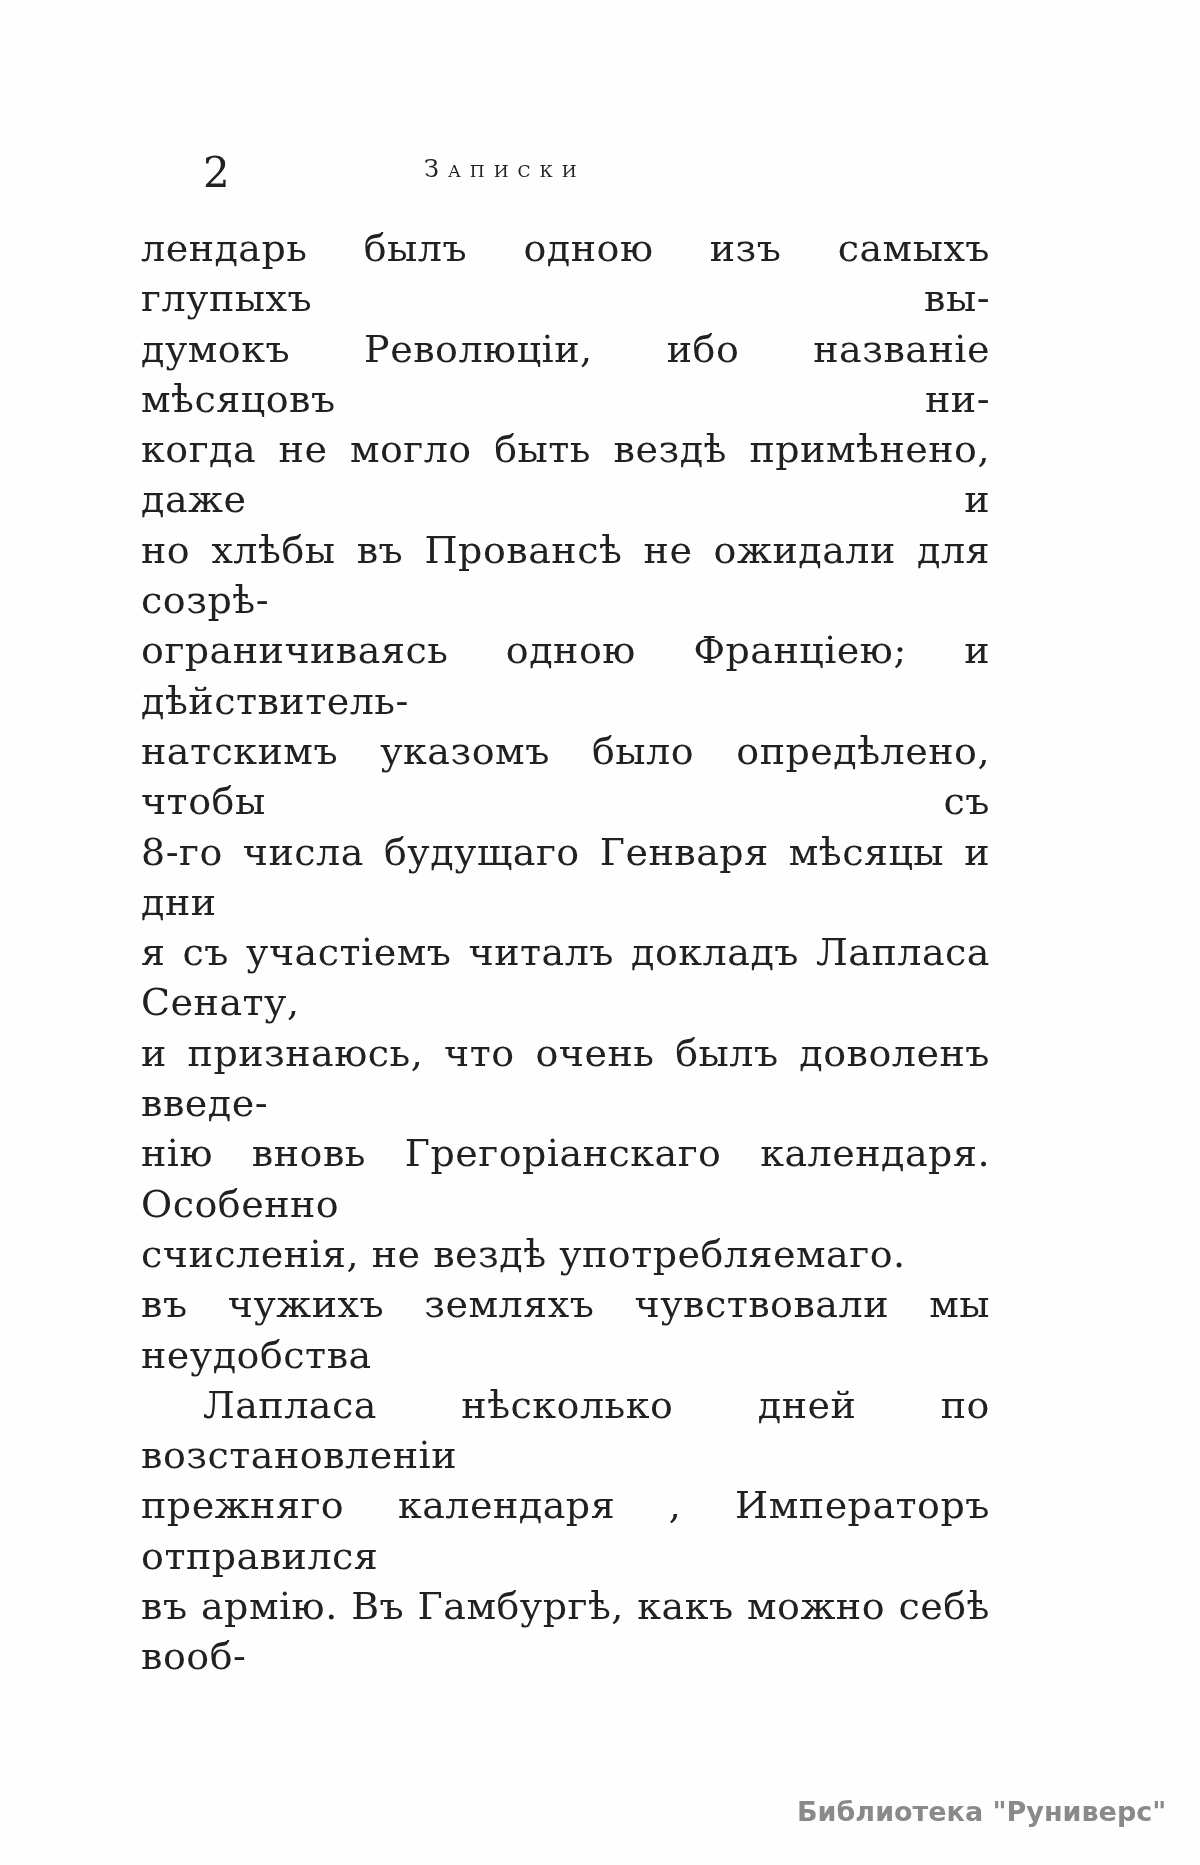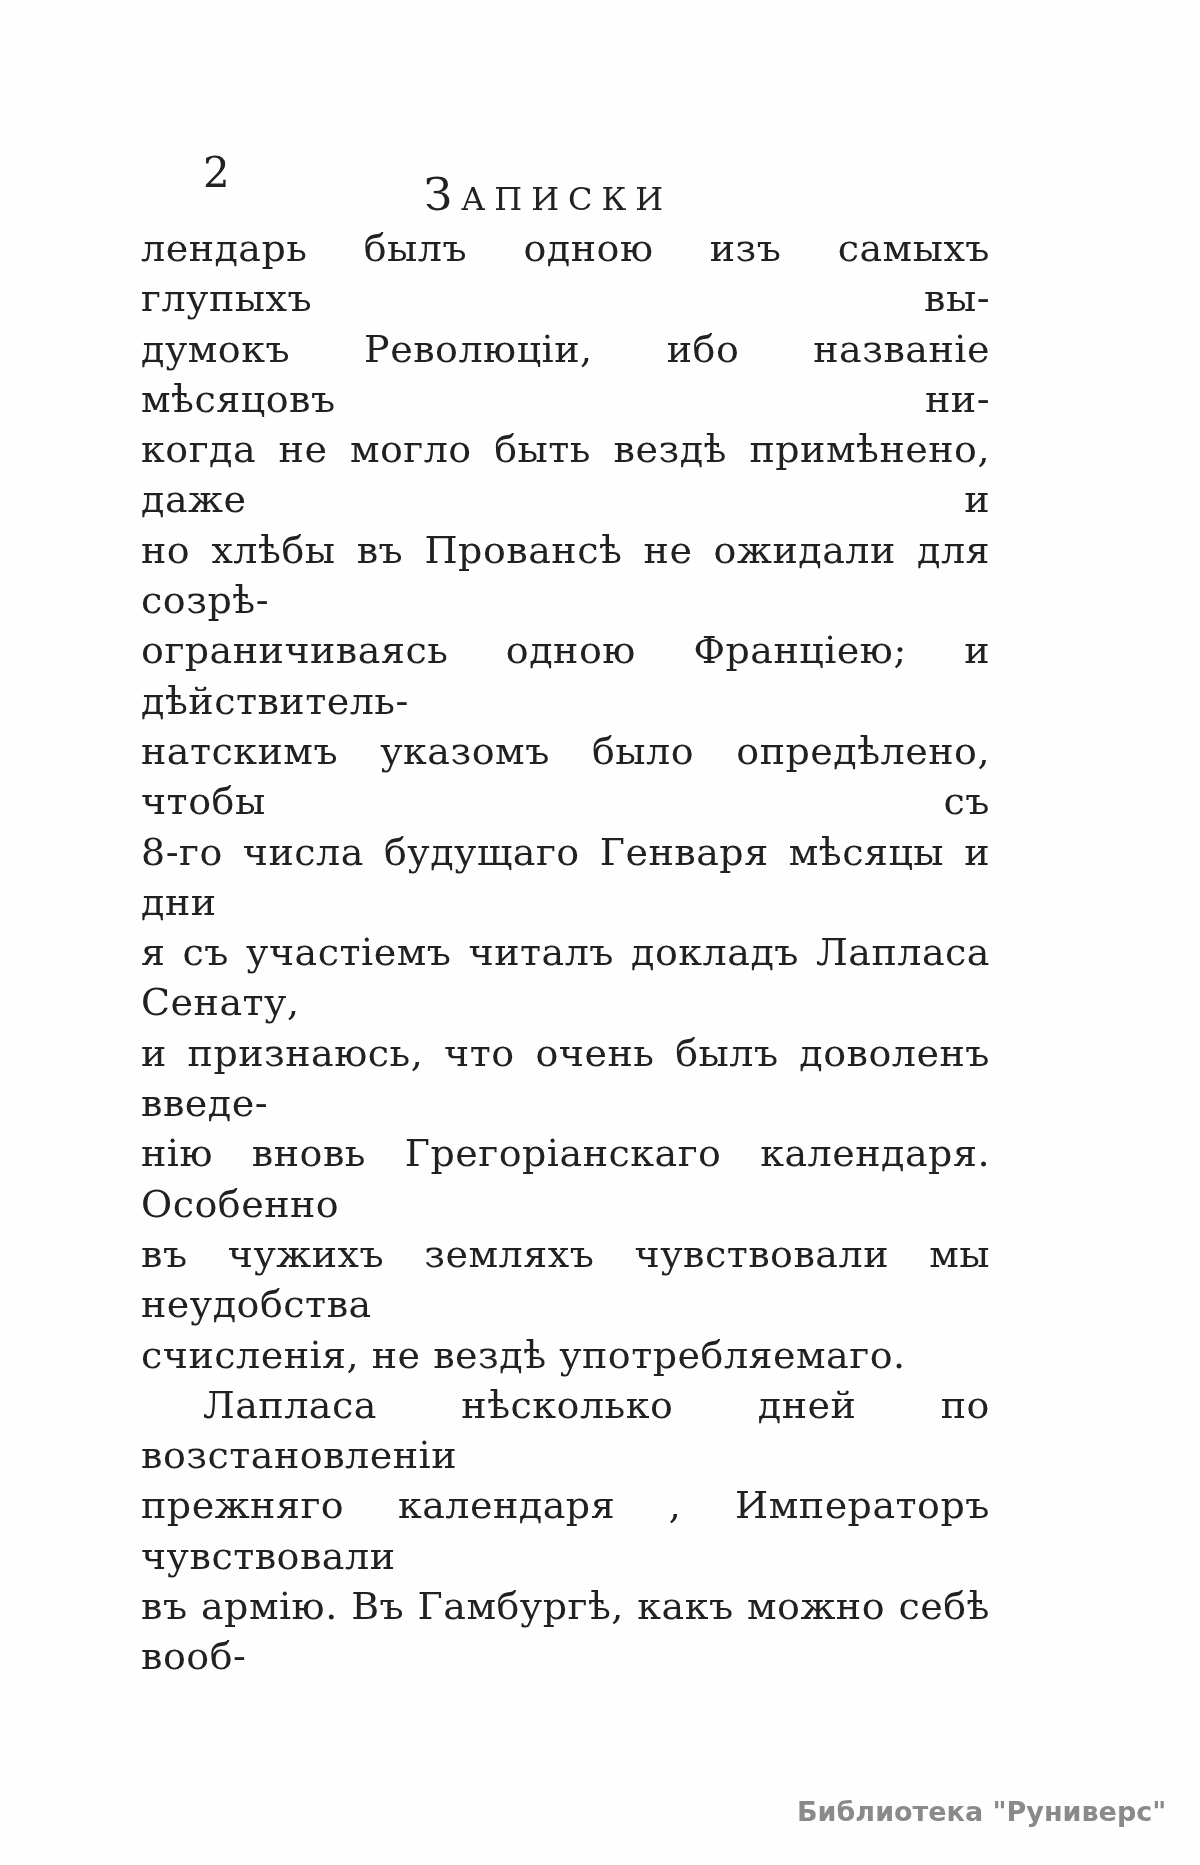--- a/index.html
+++ b/index.html
@@ -21,22 +21,22 @@
   }
   .page-number{
     position:absolute;
     left:203px;top:152px;
     font-size:42px;
     line-height:1;
     color:var(--ink);
   }
   .running-head{
     position:absolute;
-    left:424px;top:172px;
-    font-size:45px;
+    left:424px;top:157px;
+    font-size:24px;
     line-height:1;
     font-variant:small-caps;
     letter-spacing:9px;
     color:var(--ink);
     white-space:nowrap;
   }
   .body-text{
     position:absolute;
     left:141px;top:223px;
     width:849px;
@@ -79,21 +79,21 @@
       <div class="tline">лендарь былъ одною изъ самыхъ глупыхъ вы-</div>
       <div class="tline">думокъ Революціи, ибо названіе мѣсяцовъ ни-</div>
       <div class="tline">когда не могло быть вездѣ примѣнено, даже и</div>
       <div class="tline">но хлѣбы въ Провансѣ не ожидали для созрѣ-</div>
       <div class="tline">ограничиваясь одною Франціею; и дѣйствитель-</div>
       <div class="tline">натскимъ указомъ было опредѣлено, чтобы съ</div>
       <div class="tline">8-го числа будущаго Генваря мѣсяцы и дни</div>
       <div class="tline">я съ участіемъ читалъ докладъ Лапласа Сенату,</div>
       <div class="tline">и признаюсь, что очень былъ доволенъ введе-</div>
       <div class="tline">нію вновь Грегоріанскаго календаря. Особенно</div>
+      <div class="tline nojust">счисленія, не вездѣ употребляемаго.</div>
       <div class="tline">въ чужихъ земляхъ чувствовали мы неудобства</div>
-      <div class="tline nojust">счисленія, не вездѣ употребляемаго.</div>
       <div class="tline indent">Лапласа нѣсколько дней по возстановленіи</div>
-      <div class="tline">прежняго календаря , Императоръ чувствовали</div>
+      <div class="tline">прежняго календаря , Императоръ отправился</div>
       <div class="tline">въ армію. Въ Гамбургѣ, какъ можно себѣ вооб-</div>
     </div>
 
   <div class="watermark">Библиотека "Руниверс"</div>
 </div>
 
 </body></html>

